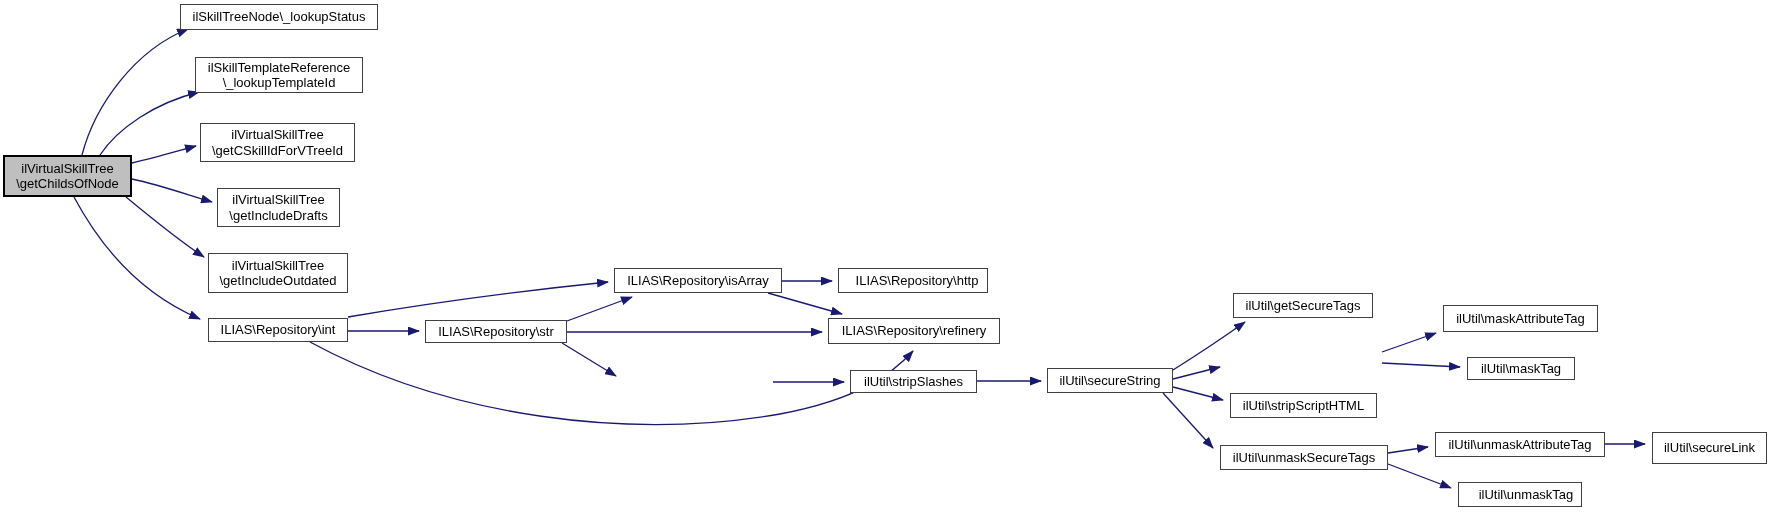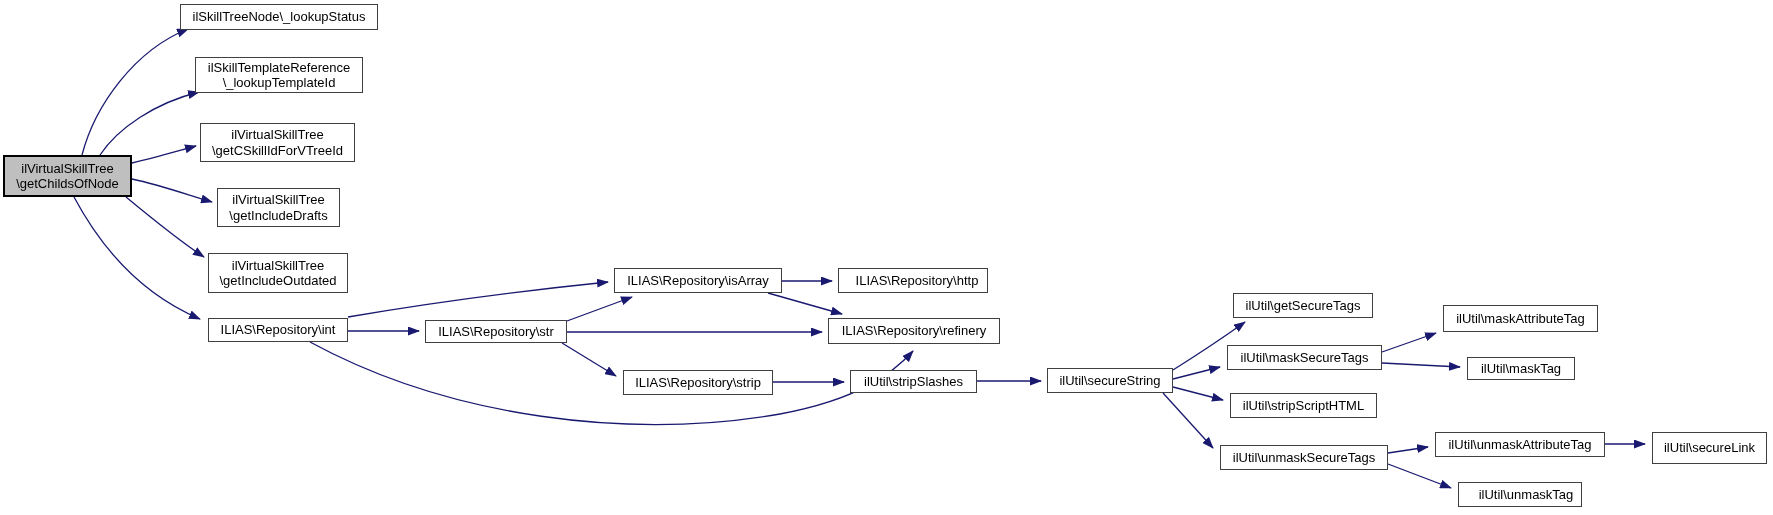--- a/index.html
+++ b/index.html
@@ -118,34 +118,28 @@
     </div>
     <div class="node" style="left: 614px; top: 268px; width: 168px; height: 25px; background: rgb(255, 255, 255); border-color: rgb(64, 64, 64); color: rgb(0, 0, 0);">
       <span>ILIAS\Repository\isArray</span>
     </div>
     <div class="node" style="left: 838px; top: 268px; width: 150px; height: 25px; background: rgb(255, 255, 255); border-color: rgb(64, 64, 64); color: rgb(0, 0, 0); padding-left: 8px;">
       <span>ILIAS\Repository\http</span>
     </div>
     <div class="node" style="left: 828px; top: 318px; width: 172px; height: 26px; background: rgb(255, 255, 255); border-color: rgb(64, 64, 64); color: rgb(0, 0, 0);">
       <span>ILIAS\Repository\refinery</span>
     </div>
-    <div class="node" style="left: 623px; top: 370px; width: 150px; height: 25px; background: rgb(255, 255, 255); border-color: rgb(64, 64, 64); color: rgb(0, 0, 0);">
-      <span>ILIAS\Repository\strip</span>
-    </div>
     <div class="node" style="left: 850px; top: 370px; width: 127px; height: 23px; background: rgb(255, 255, 255); border-color: rgb(64, 64, 64); color: rgb(0, 0, 0);">
       <span>ilUtil\stripSlashes</span>
     </div>
     <div class="node" style="left: 1047px; top: 368px; width: 126px; height: 25px; background: rgb(255, 255, 255); border-color: rgb(64, 64, 64); color: rgb(0, 0, 0);">
       <span>ilUtil\secureString</span>
     </div>
     <div class="node" style="left: 1233px; top: 293px; width: 140px; height: 25px; background: rgb(255, 255, 255); border-color: rgb(64, 64, 64); color: rgb(0, 0, 0);">
       <span>ilUtil\getSecureTags</span>
-    </div>
-    <div class="node" style="left: 1227px; top: 345px; width: 155px; height: 25px; background: rgb(255, 255, 255); border-color: rgb(64, 64, 64); color: rgb(0, 0, 0);">
-      <span>ilUtil\maskSecureTags</span>
     </div>
     <div class="node" style="left: 1230px; top: 393px; width: 147px; height: 25px; background: rgb(255, 255, 255); border-color: rgb(64, 64, 64); color: rgb(0, 0, 0);">
       <span>ilUtil\stripScriptHTML</span>
     </div>
     <div class="node" style="left: 1220px; top: 445px; width: 168px; height: 25px; background: rgb(255, 255, 255); border-color: rgb(64, 64, 64); color: rgb(0, 0, 0);">
       <span>ilUtil\unmaskSecureTags</span>
     </div>
     <div class="node" style="left: 1443px; top: 305px; width: 155px; height: 27px; background: rgb(255, 255, 255); border-color: rgb(64, 64, 64); color: rgb(0, 0, 0);">
       <span>ilUtil\maskAttributeTag</span>
     </div>

